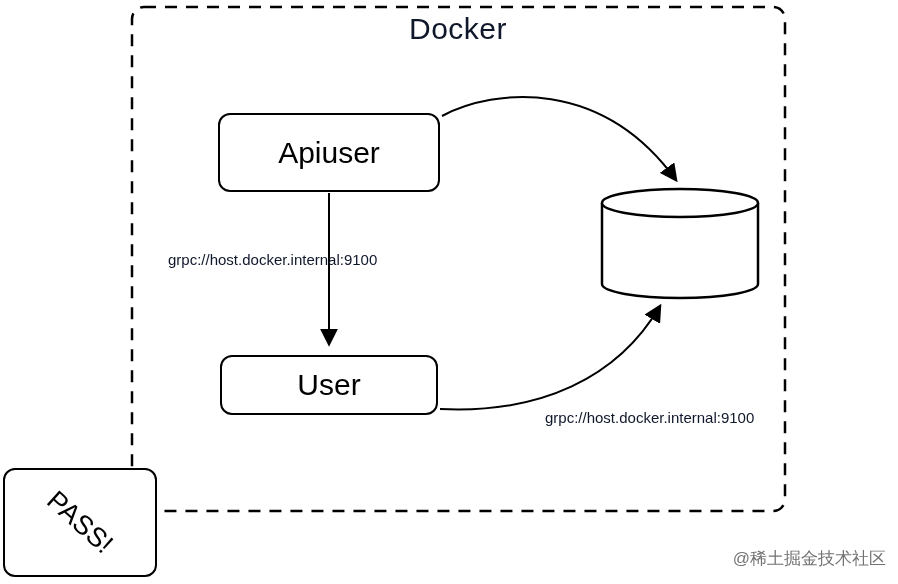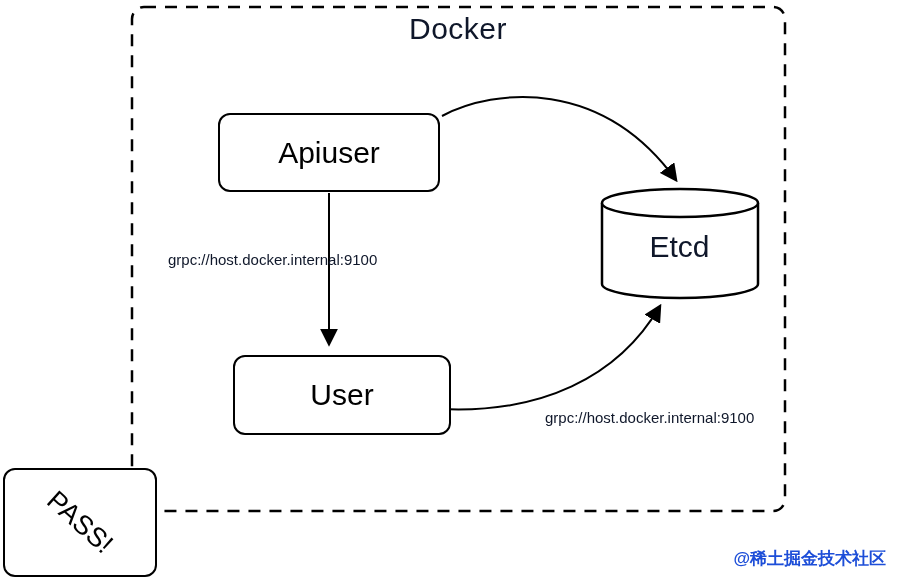--- a/index.html
+++ b/index.html
@@ -40,21 +40,21 @@
     border-radius: 12px;
     background: #ffffff;
     display: flex;
     align-items: center;
     justify-content: center;
     font-size: 30px;
     color: #000000;
     z-index: 2;
   }
   .node-apiuser { left: 218px; top: 113px; width: 222px; height: 79px; }
-  .node-user    { left: 233px; top: 355px; width: 218px; height: 80px; align-items: center; }
+  .node-user    { left: 220px; top: 355px; width: 218px; height: 60px; align-items: center; }
   .etcd-label {
     left: 601px; top: 230px; width: 157px;
     text-align: center;
     font-size: 30px;
     z-index: 2;
   }
   .edge-label {
     font-size: 15px;
   }
   .edge-label-1 { left: 168px; top: 251px; }
@@ -104,25 +104,24 @@
   <div class="label docker-title">Docker</div>
 
   <div class="node node-apiuser">
     <span>Apiuser</span>
   </div>
 
   <div class="node node-user">
     <span>User</span>
   </div>
 
-  <div class="label etcd-label">Etcd</div>
 
   <div class="label edge-label edge-label-1">grpc://host.docker.internal:9100</div>
 
   <div class="label edge-label edge-label-2">grpc://host.docker.internal:9100</div>
 
   <div class="node node-pass">
     <span class="rotated">PASS!</span>
   </div>
 
-  <div class="watermark" style="color: #1d4ed8; font-weight: bold;">@稀土掘金技术社区</div>
+  <div class="watermark" style="color: #737373;">@稀土掘金技术社区</div>
 
 </div>
 
 </body></html>

